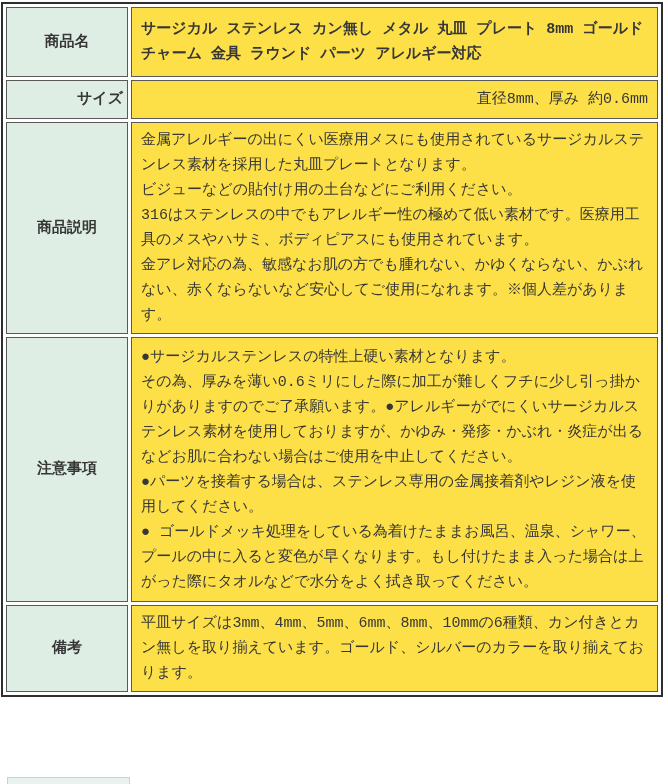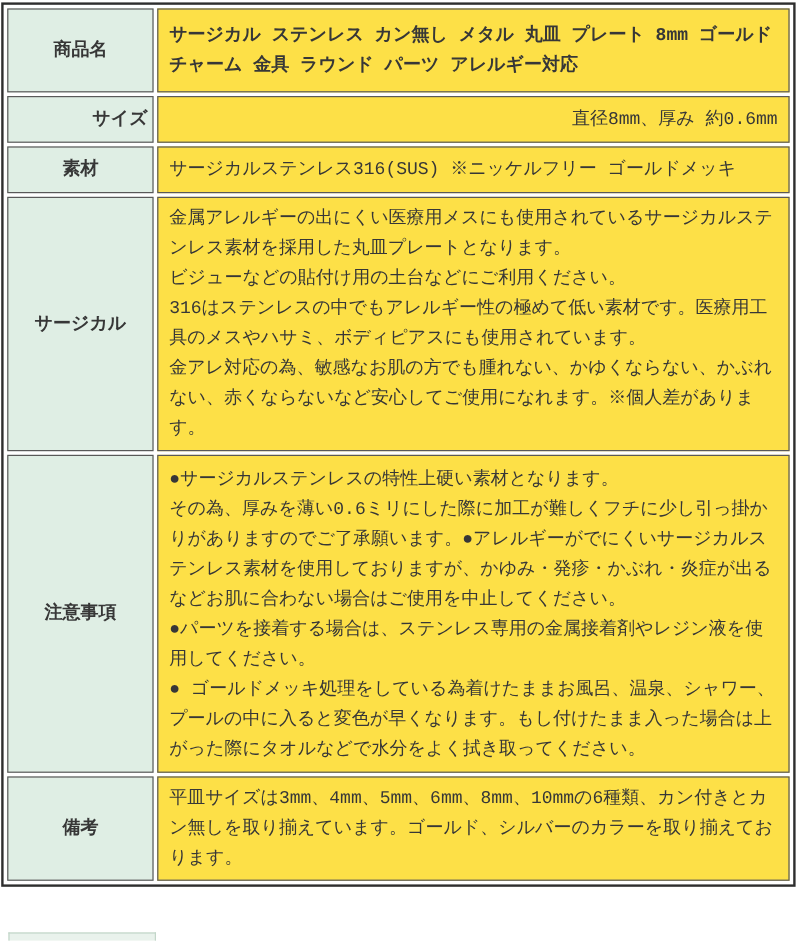--- a/index.html
+++ b/index.html
@@ -79,26 +79,22 @@
   <table class="spec-table">
     <tbody>
       <tr class="r1">
         <th>商品名</th>
         <td class="bold-value">サージカル ステンレス カン無し メタル 丸皿 プレート 8mm ゴールド チャーム 金具 ラウンド パーツ アレルギー対応</td>
       </tr>
       <tr class="r2">
         <th>サイズ</th>
         <td>直径8mm、厚み 約0.6mm</td>
       </tr>
-      <tr class="r3">
-        <th>素材</th>
-        <td>サージカルステンレス316(SUS) ※ニッケルフリー ゴールドメッキ</td>
-      </tr>
       <tr class="r5">
-        <th>サージカル</th>
+        <th>商品説明</th>
         <td>金属アレルギーの出にくい医療用メスにも使用されているサージカルステンレス素材を採用した丸皿プレートとなります。
 ビジューなどの貼付け用の土台などにご利用ください。
 316はステンレスの中でもアレルギー性の極めて低い素材です。医療用工具のメスやハサミ、ボディピアスにも使用されています。
 金アレ対応の為、敏感なお肌の方でも腫れない、かゆくならない、かぶれない、赤くならないなど安心してご使用になれます。※個人差があります。</td>
       </tr>
       <tr class="r6">
         <th>注意事項</th>
         <td>●サージカルステンレスの特性上硬い素材となります。
 その為、厚みを薄い0.6ミリにした際に加工が難しくフチに少し引っ掛かりがありますのでご了承願います。●アレルギーがでにくいサージカルステンレス素材を使用しておりますが、かゆみ・発疹・かぶれ・炎症が出るなどお肌に合わない場合はご使用を中止してください。
 ●パーツを接着する場合は、ステンレス専用の金属接着剤やレジン液を使用してください。

